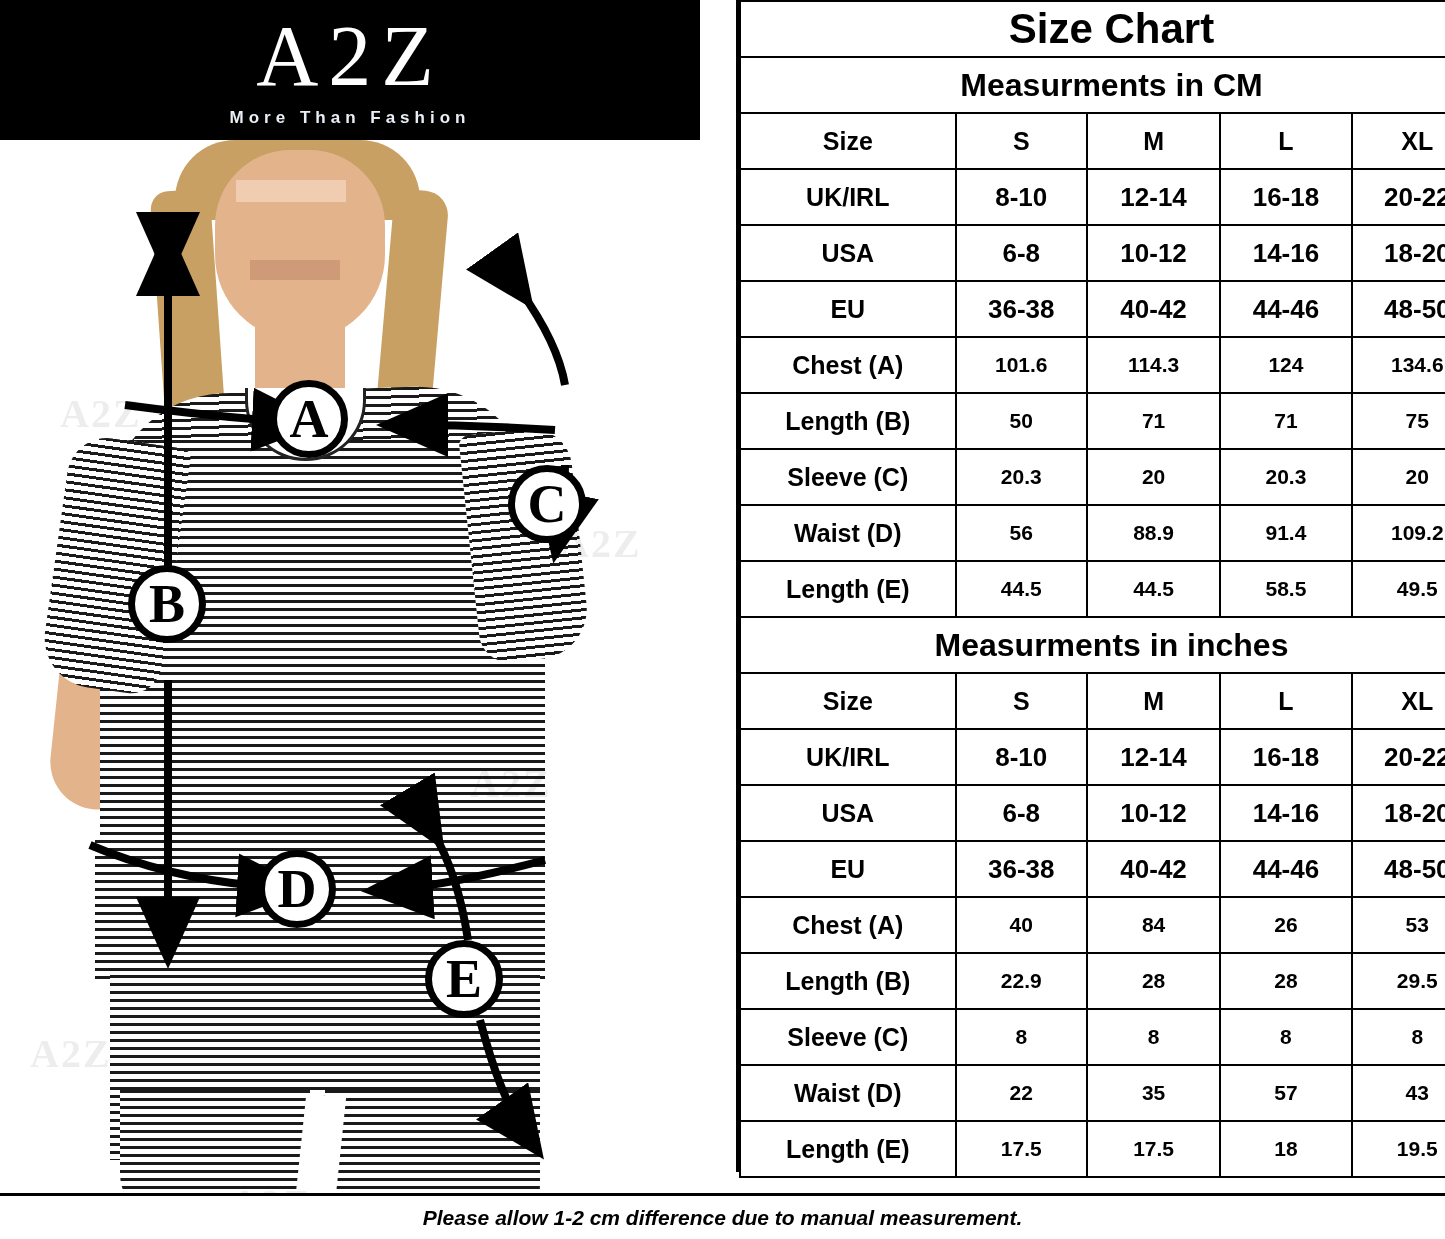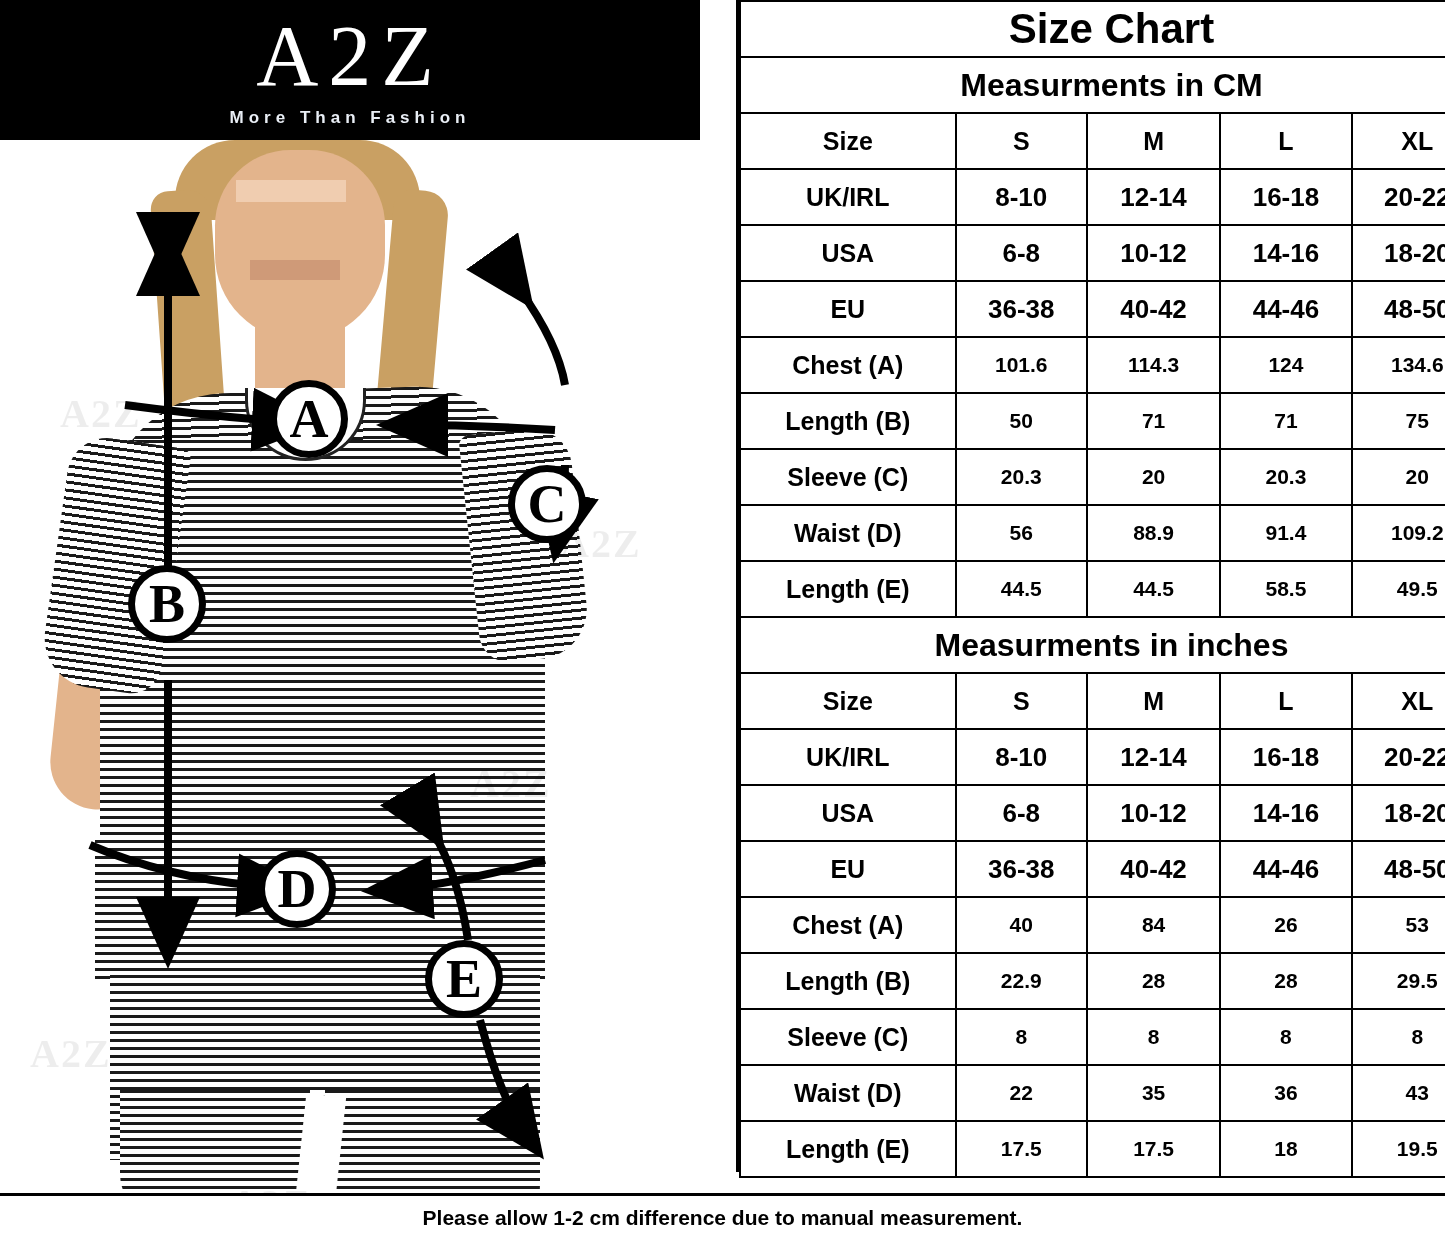--- a/index.html
+++ b/index.html
@@ -201,20 +201,21 @@
     align-items: center;
     justify-content: center;
     background: #fff;
     z-index: 7;
   }
   .footer-text {
     font-family: "Liberation Sans", sans-serif;
     font-size: 21px;
     font-weight: 700;
     color: #000;
+    font-style: italic;
   }
 </style>
 </head>
 <body>
 
 <div class="page">
 
   <div class="watermarks">
     <span class="wm" style="left:60px;  top:390px;">A2Z</span>
     <span class="wm" style="left:30px;  top:1030px;">A2Z</span>
@@ -435,21 +436,21 @@
           <td class="rowlabel">Sleeve (C)</td>
           <td class="val-small">8</td>
           <td class="val-small">8</td>
           <td class="val-small">8</td>
           <td class="val-small">8</td>
         </tr>
         <tr>
           <td class="rowlabel">Waist (D)</td>
           <td class="val-small">22</td>
           <td class="val-small">35</td>
-          <td class="val-small">36</td>
+          <td class="val-small">57</td>
           <td class="val-small">43</td>
         </tr>
         <tr>
           <td class="rowlabel">Length (E)</td>
           <td class="val-small">17.5</td>
           <td class="val-small">17.5</td>
           <td class="val-small">18</td>
           <td class="val-small">19.5</td>
         </tr>
       </tbody>

